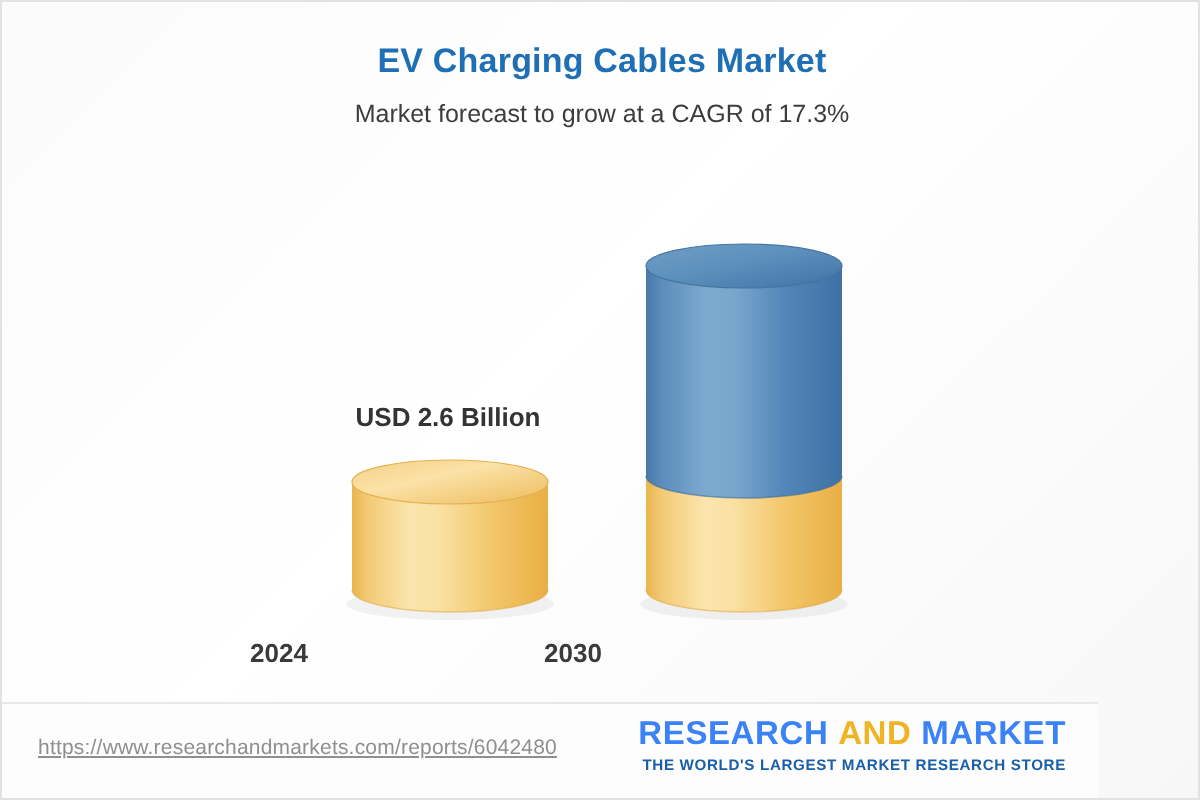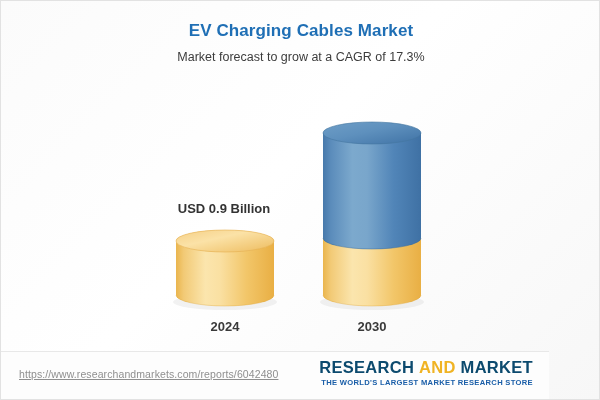--- a/index.html
+++ b/index.html
@@ -61,21 +61,21 @@
     font-size: 13px;
     font-weight: bold;
     color: #333333;
     white-space: nowrap;
   }
 
   
   .cat-label {
     position: absolute;
     width: 200px;
-    text-align: center;
+    text-align: left;
     font-size: 13px;
     font-weight: bold;
     color: #3a3a3a;
   }
 
   .cylinder-svg {
     position: absolute;
     overflow: visible;
   }
 
@@ -103,21 +103,21 @@
     top: 6px;
     text-align: right;
   }
   .logo-main {
     font-size: 16.5px;
     font-weight: bold;
     letter-spacing: 0.3px;
     line-height: 19px;
     white-space: nowrap;
   }
-  .logo-word-blue { color: #0c4a6e; }
+  .logo-word-blue { color: #3b82f6; }
   .logo-word-gold { color: #f0b323; text-align: center; }
   .logo-tag {
     font-size: 7.6px;
     font-weight: bold;
     color: #1a5ea8;
     letter-spacing: 0.32px;
     line-height: 10px;
     white-space: nowrap;
     margin-top: 1px;
   }
@@ -127,21 +127,21 @@
 
 <div class="infographic">
 
   <div class="header">
     <div class="chart-title">EV Charging Cables Market</div>
     <div class="chart-subtitle">Market forecast to grow at a CAGR of 17.3%</div>
   </div>
 
   <div class="plot">
 
-    <div class="value-label" style="left: 123px; top: 200px;">USD 0.9 Billion</div>
+    <div class="value-label" style="left: 123px; top: 200px;">USD 2.6 Billion</div>
 
     <svg class="cylinder-svg" style="left:175px; top:229px;" width="98" height="80" viewBox="0 0 98 80">
       <defs>
         <linearGradient id="goldBody24" x1="0" y1="0" x2="1" y2="0">
           <stop offset="0%" stop-color="#eab54d"></stop>
           <stop offset="8%" stop-color="#f2ca76"></stop>
           <stop offset="30%" stop-color="#fbe5ad"></stop>
           <stop offset="45%" stop-color="#fae0a2"></stop>
           <stop offset="72%" stop-color="#f2c669"></stop>
           <stop offset="100%" stop-color="#e9af44"></stop>

